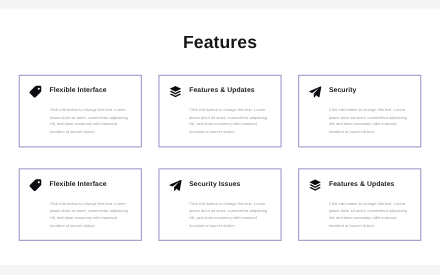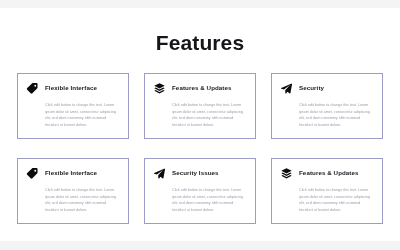--- a/index.html
+++ b/index.html
@@ -43,21 +43,21 @@
     left: 0;
     width: 400px;
     height: 233px;
     background: #ffffff;
     box-sizing: border-box;
   }
   .page-title {
     margin: 0;
     padding-top: 24px;
     text-align: center;
-    font-size: 21px;
+    font-size: 16px;
     font-weight: bold;
     color: #16161a;
     letter-spacing: 0.1px;
     line-height: 1;
   }
   .grid {
     margin-top: 20px;
     padding: 0 17px;
     display: grid;
     grid-template-columns: repeat(3, 1fr);

